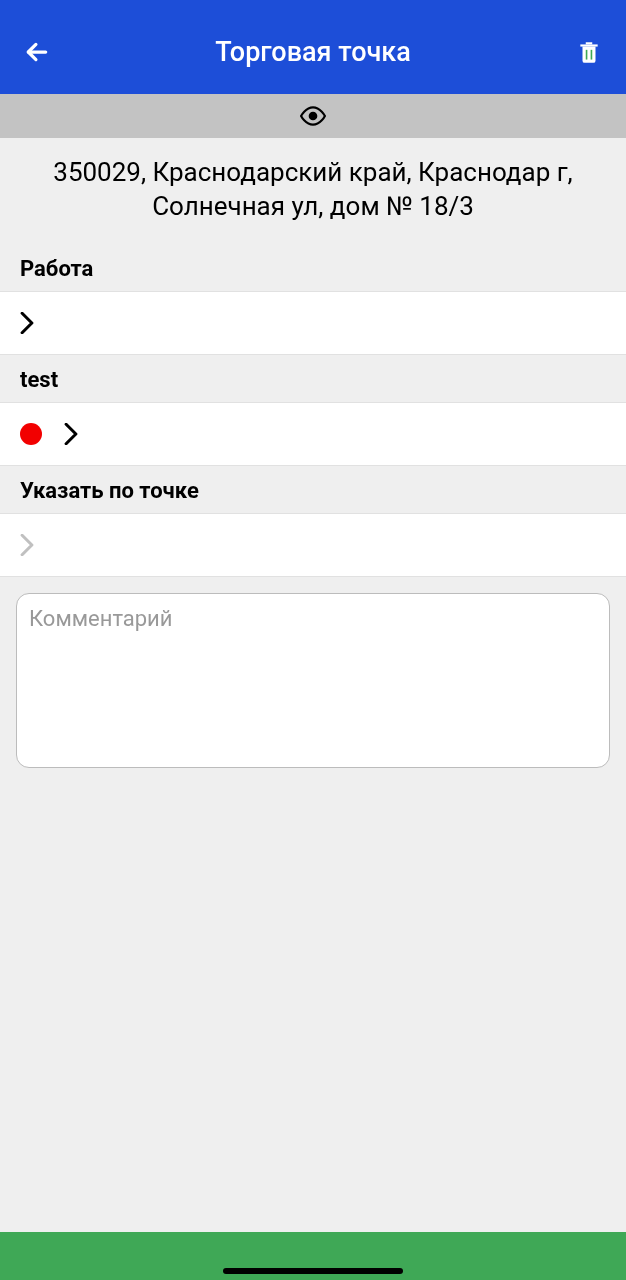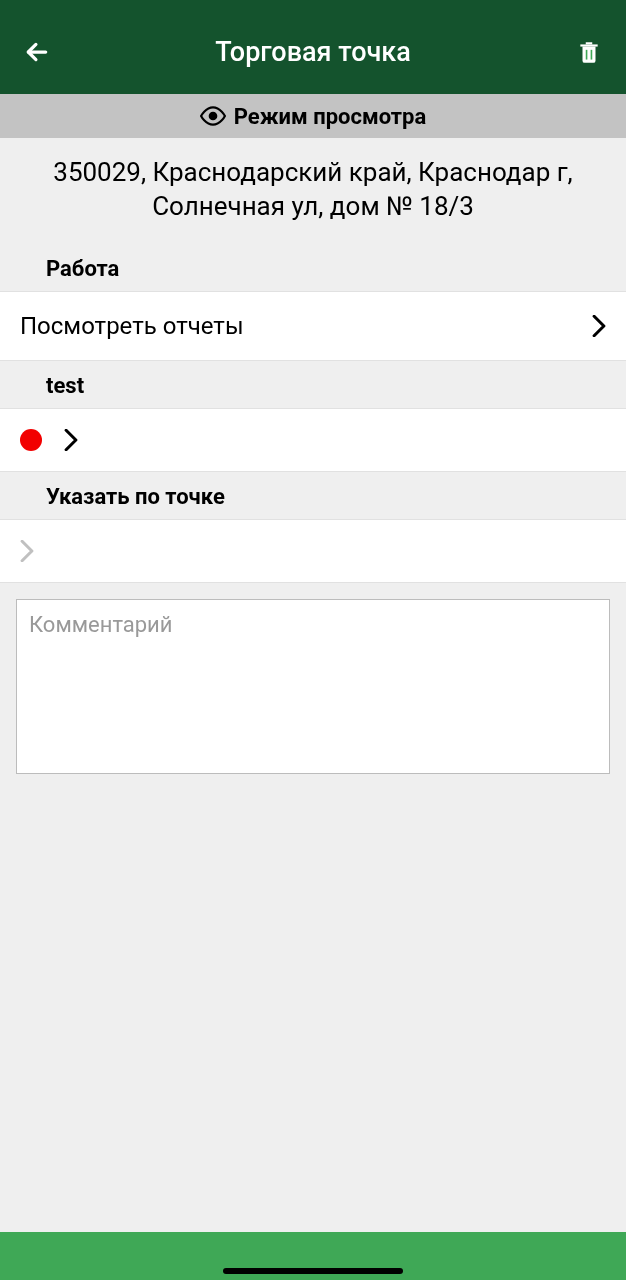--- a/index.html
+++ b/index.html
@@ -10,21 +10,21 @@
     }
     body {
       width: 626px;
       height: 1280px;
       background: #efefef;
       display: flex;
       flex-direction: column;
       overflow: hidden;
     }
     .header {
-      background: #14532d;
+      background: #1d4ed8;
       height: 94px;
       display: flex;
       align-items: center;
       justify-content: space-between;
       padding: 0 22px;
       padding-top: 10px;
     }
     .header-title {
       color: #fff;
       font-size: 27px;
@@ -63,21 +63,20 @@
       font-size: 26px;
       color: #000;
       line-height: 1.3;
     }
     .section-header {
       background: #efefef;
       padding: 12px 20px 10px;
       font-size: 22px;
       font-weight: 700;
       color: #000;
-      margin-left: 26px;
     }
     .list-item {
       background: #fff;
       padding: 20px 20px 20px 20px;
       display: flex;
       align-items: center;
       justify-content: space-between;
       cursor: pointer;
       border-top: 1px solid #e1e1e1;
       border-bottom: 1px solid #e1e1e1;
@@ -97,21 +96,21 @@
       border-radius: 50%;
       background: #f20000;
     }
     .chevron {
       display: flex;
       align-items: center;
     }
     .comment-box {
       margin: 16px;
       border: 1px solid #bcbcbc;
-      border-radius: 0;
+      border-radius: 13px;
       background: #fff;
       height: 175px;
       padding: 12px;
     }
     .comment-textarea {
       width: 100%;
       height: 100%;
       border: none;
       outline: none;
       resize: none;
@@ -162,28 +161,26 @@
   </div>
 </div>
 
 <div class="view-mode-bar">
   <span class="eye-icon">
     <svg width="26" height="26" viewBox="0 0 24 24" fill="none" stroke="#000" stroke-width="2">
       <path d="M1 12s4-8 11-8 11 8 11 8-4 8-11 8-11-8-11-8z"></path>
       <circle cx="12" cy="12" r="3" fill="#000"></circle>
     </svg>
   </span>
-  <span class="view-mode-text">Режим просмотра</span>
 </div>
 
 <div class="address">350029, Краснодарский край, Краснодар г, Солнечная ул, дом № 18/3</div>
 
 <div class="section-header">Работа</div>
 <div class="list-item">
-  <span class="list-item-label">Посмотреть отчеты</span>
   <div class="list-item-right">
     <span class="chevron">
       <svg width="14" height="22" viewBox="0 0 10 18" fill="none" stroke="#000" stroke-width="2.5" stroke-linecap="round" stroke-linejoin="round">
         <polyline points="1 1 9 9 1 17"></polyline>
       </svg>
     </span>
   </div>
 </div>
 
 <div class="section-header">test</div>

